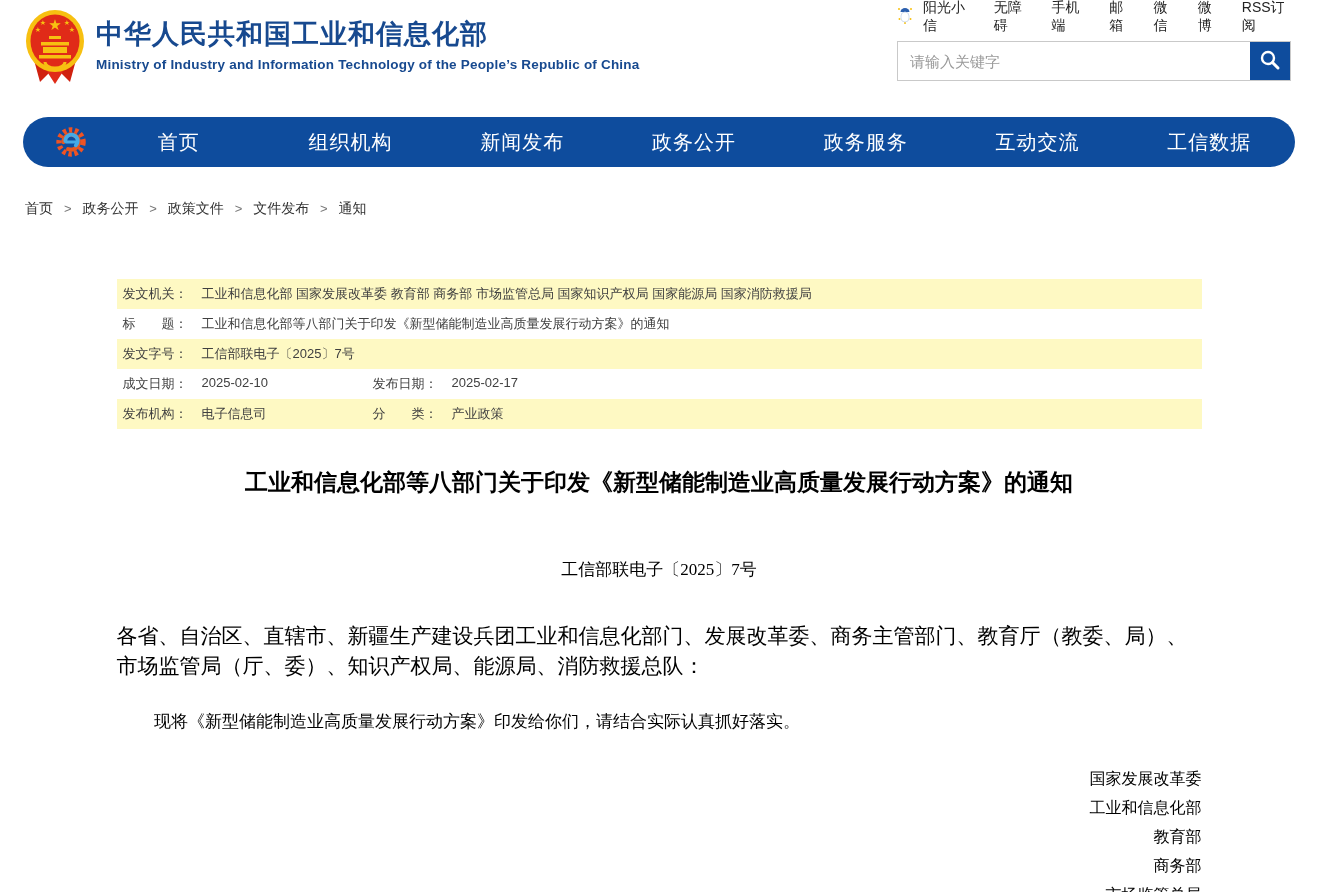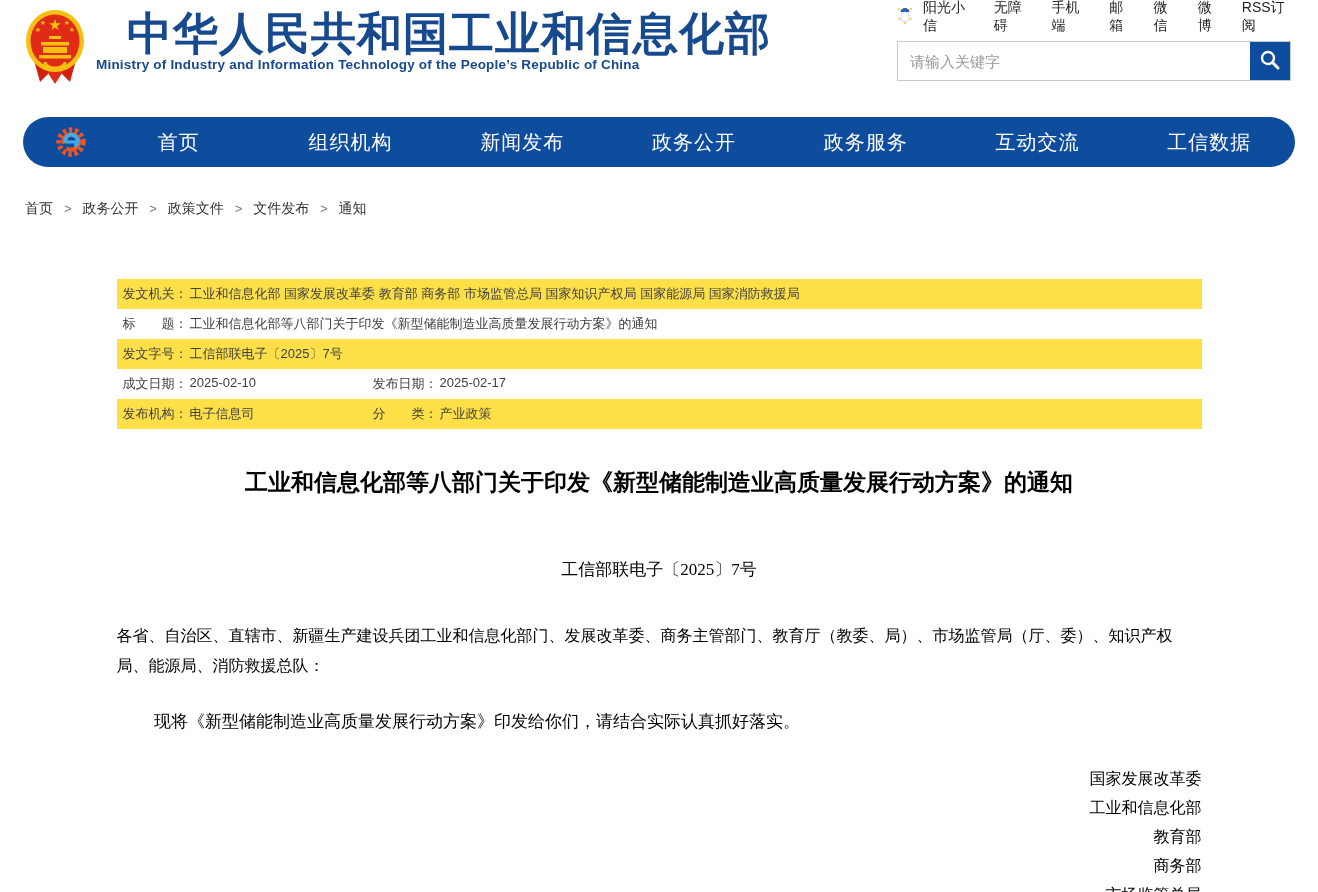--- a/index.html
+++ b/index.html
@@ -10,22 +10,22 @@
     font-family: "Liberation Sans", sans-serif;
     color: #333;
   }
   a { text-decoration: none; color: inherit; cursor: pointer; }
 
   
   .top-header { position: relative; height: 100px; background: #fff; }
   .emblem { position: absolute; left: 24px; top: 8px; width: 62px; height: 78px; }
   .site-title-block { position: absolute; left: 96px; top: 14px; }
   .site-title {
-    font-size: 45px; font-weight: bold; color: #17498f;
-    letter-spacing: 1px; line-height: 40px; display: block; margin-left: 31px;
+    font-size: 27px; font-weight: bold; color: #17498f;
+    letter-spacing: 1px; line-height: 40px; display: block;
   }
   .site-subtitle {
     font-size: 13.5px; font-weight: bold; color: #17498f;
     margin-top: 3px; display: block; letter-spacing: 0.2px;
   }
   .header-right { position: absolute; right: 21px; top: 6px; width: 400px; }
   .top-links {
     display: flex; justify-content: flex-end; align-items: center;
     gap: 17px; font-size: 14px; color: #222; height: 22px;
   }
@@ -63,36 +63,36 @@
   .breadcrumb .sep { color: #777; margin: 0 7px; font-size: 13px; }
 
   
   .content { width: 1085px; margin: 59px auto 0; }
 
   .meta-table { width: 100%; }
   .meta-row {
     display: flex; align-items: center; min-height: 30px;
     font-size: 13px; color: #404040; padding-left: 6px;
   }
-  .meta-row.gray { background: #fde047; }
+  .meta-row.gray { background: #fef9c3; }
   .meta-pair { display: flex; align-items: flex-start; }
   .meta-pair.first { width: 250px; flex: 0 0 auto; }
   .meta-label { white-space: pre; }
-  .meta-value { margin-left: 2px; white-space: pre-wrap; }
+  .meta-value { margin-left: 14px; white-space: pre-wrap; }
 
   .article-title {
     margin-top: 38px; text-align: center;
     font-size: 23px; font-weight: bold; color: #000; line-height: 30px;
   }
   .doc-number {
     margin-top: 62px; text-align: center; font-size: 17px; color: #000;
     font-family: "Liberation Serif", serif; line-height: 22px;
   }
   .salutation {
-    margin-top: 40px; font-size: 16px; color: #000; line-height: 30px;
+    margin-top: 40px; font-size: 21px; color: #000; line-height: 30px;
     font-family: "Liberation Serif", serif;
   }
   .body-para {
     margin-top: 26px; font-size: 17px; color: #000; line-height: 30px;
     font-family: "Liberation Serif", serif; text-indent: 2.2em;
   }
   .signatures {
     margin-top: 27px; text-align: right; font-size: 16px; color: #000;
     line-height: 29px; font-family: "Liberation Serif", serif;
   }

